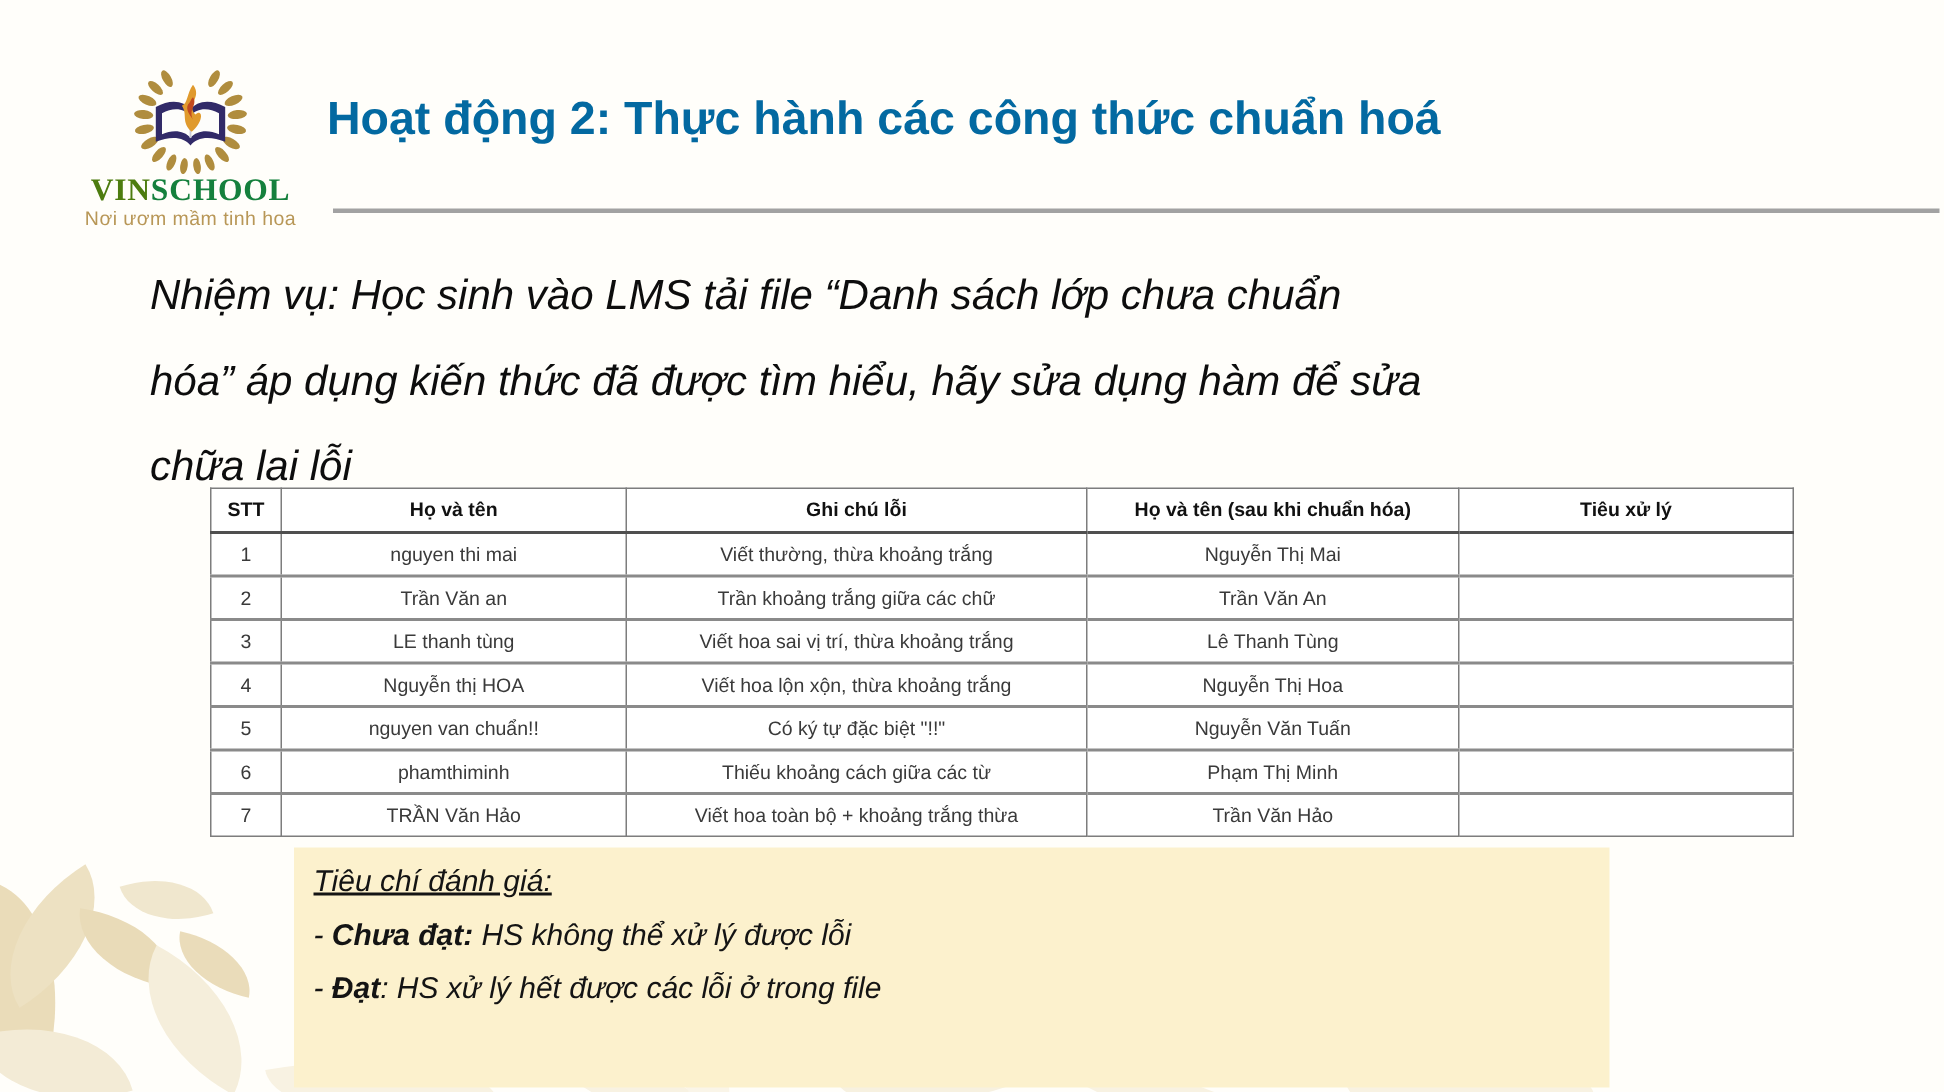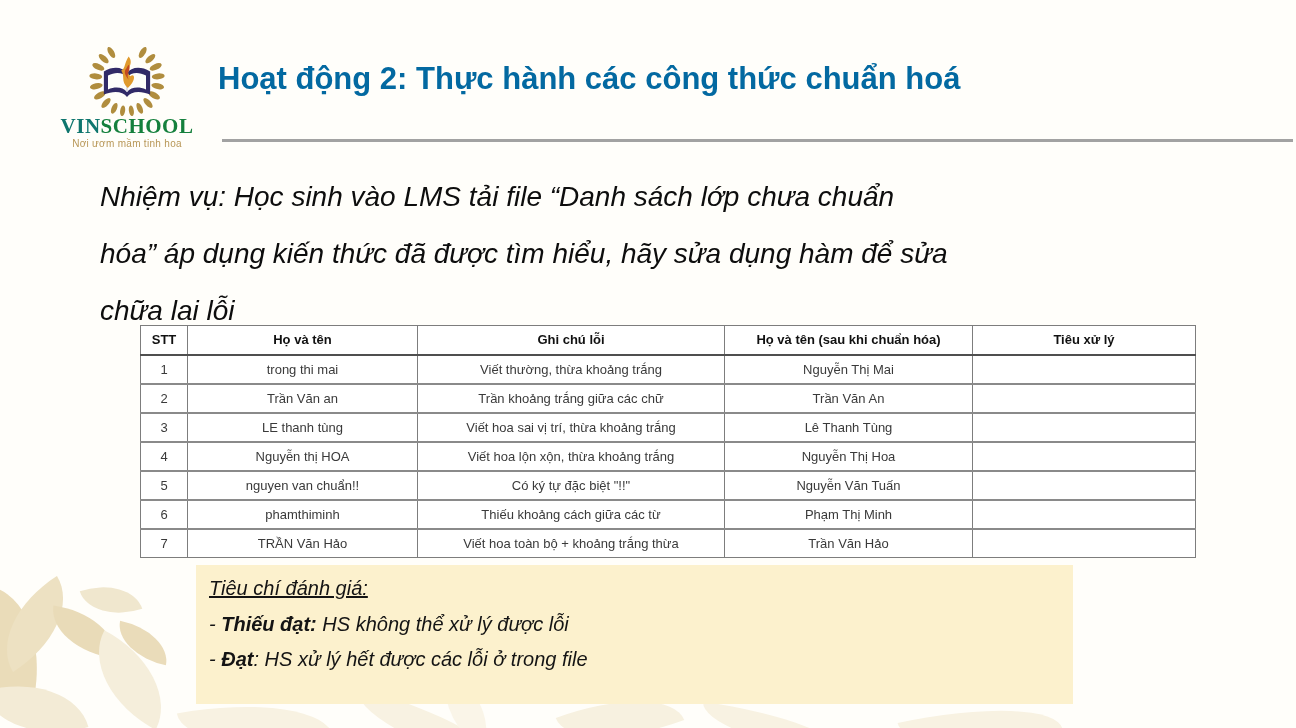--- a/index.html
+++ b/index.html
@@ -25,23 +25,23 @@
   .lf9 { left:350px; top:708px; width:160px; height:42px; transform:rotate(15deg);  background:#F8F2E2; }
   .lf10{ left:560px; top:696px; width:120px; height:46px; transform:rotate(-20deg); background:#F7F1E0; }
   .lf11{ left:700px; top:712px; width:150px; height:36px; transform:rotate(8deg);   background:#F8F2E2; }
   .lf12{ left:900px; top:706px; width:160px; height:40px; transform:rotate(-12deg); background:#F8F2E2; }
   .lf13{ left:430px; top:688px; width:72px;  height:44px; transform:rotate(40deg);  background:#FAF5E8; }
 
   
   .logo { position:absolute; left:56px; top:40px; width:142px; text-align:center; z-index:1; }
   .logo svg { display:block; margin:0 auto; }
   .brand { font-family:"Liberation Serif","DejaVu Serif",serif; font-weight:700; font-size:21px; letter-spacing:.5px; line-height:20px; }
-  .brand .vin    { color:#0f766e; }
+  .brand .vin    { color:#4d7c0f; }
   .brand .school { color:#15803d; }
-  .tagline { font-size:10px; color:#B89757; margin-top:2px; letter-spacing:.3px; }
+  .tagline { font-size:13px; color:#B89757; margin-top:2px; letter-spacing:.3px; }
 
   
   .title { position:absolute; left:218px; top:61px; z-index:1;
            font-size:31px; font-weight:700; color:#0369a1; }
   .title-rule { position:absolute; left:222px; top:139px; width:1071px; height:3px;
                 background:#A2A2A2; z-index:1; }
 
   
   .task { position:absolute; left:100px; top:168px; width:1140px; z-index:1;
           font-size:28px; font-weight:400; font-style:italic; color:#0d0d0d; }
@@ -50,21 +50,21 @@
   
   .table-wrap { position:absolute; left:128px; top:325px; z-index:1;padding-left:12px; }
   table { border-collapse:collapse; table-layout:fixed; background:#ffffff; }
   th, td { border:1px solid #7d7d7d; height:29px; padding:0 4px;
            font-size:13px; text-align:center; vertical-align:middle;
            overflow:hidden; white-space:nowrap; color:#3a3a3a; }
   th { font-weight:700; color:#111; border-bottom:2px solid #4f4f4f; }
   tr + tr td { border-top:2px solid #8a8a8a; }
 
   
-  .criteria { position:absolute; left:196px; top:565px; width:877px; height:139px;
+  .criteria { position:absolute; left:196px; top:565px; width:877px; height:160px;
               background:#FCF1CD; z-index:2; padding:8px 0 0 13px;
               font-style:italic; font-size:20px; color:#141414; }
   .criteria-heading { text-decoration:underline; line-height:30px; margin-bottom:4px; }
   .criteria-item { line-height:35px; }
   .criteria-item b { font-weight:700; }
 </style>
 </head>
 <body>
 
 <div class="leaf lf1"></div>
@@ -147,21 +147,21 @@
           <th>Họ và tên</th>
           <th>Ghi chú lỗi</th>
           <th>Họ và tên (sau khi chuẩn hóa)</th>
           <th>Tiêu xử lý</th>
         </tr>
     </thead>
     <tbody>
 
         <tr>
           <td>1</td>
-          <td>trong thi mai</td>
+          <td>nguyen thi mai</td>
           <td>Viết thường, thừa khoảng trắng</td>
           <td>Nguyễn Thị Mai</td>
           <td></td>
         </tr>
 
         <tr>
           <td>2</td>
           <td>Trần Văn an</td>
           <td>Trần khoảng trắng giữa các chữ</td>
           <td>Trần Văn An</td>
@@ -206,15 +206,15 @@
           <td>Viết hoa toàn bộ + khoảng trắng thừa</td>
           <td>Trần Văn Hảo</td>
           <td></td>
         </tr>
       </tbody>
   </table>
 </div>
 
 <div class="criteria">
   <div class="criteria-heading">Tiêu chí đánh giá:</div>
-  <div class="criteria-item"><span>- </span><b>Thiếu đạt:</b><span> HS không thể xử lý được lỗi</span></div>
+  <div class="criteria-item"><span>- </span><b>Chưa đạt:</b><span> HS không thể xử lý được lỗi</span></div>
   <div class="criteria-item"><span>- </span><b>Đạt</b><span>: HS xử lý hết được các lỗi ở trong file</span></div>
 </div>
 
 </body></html>

